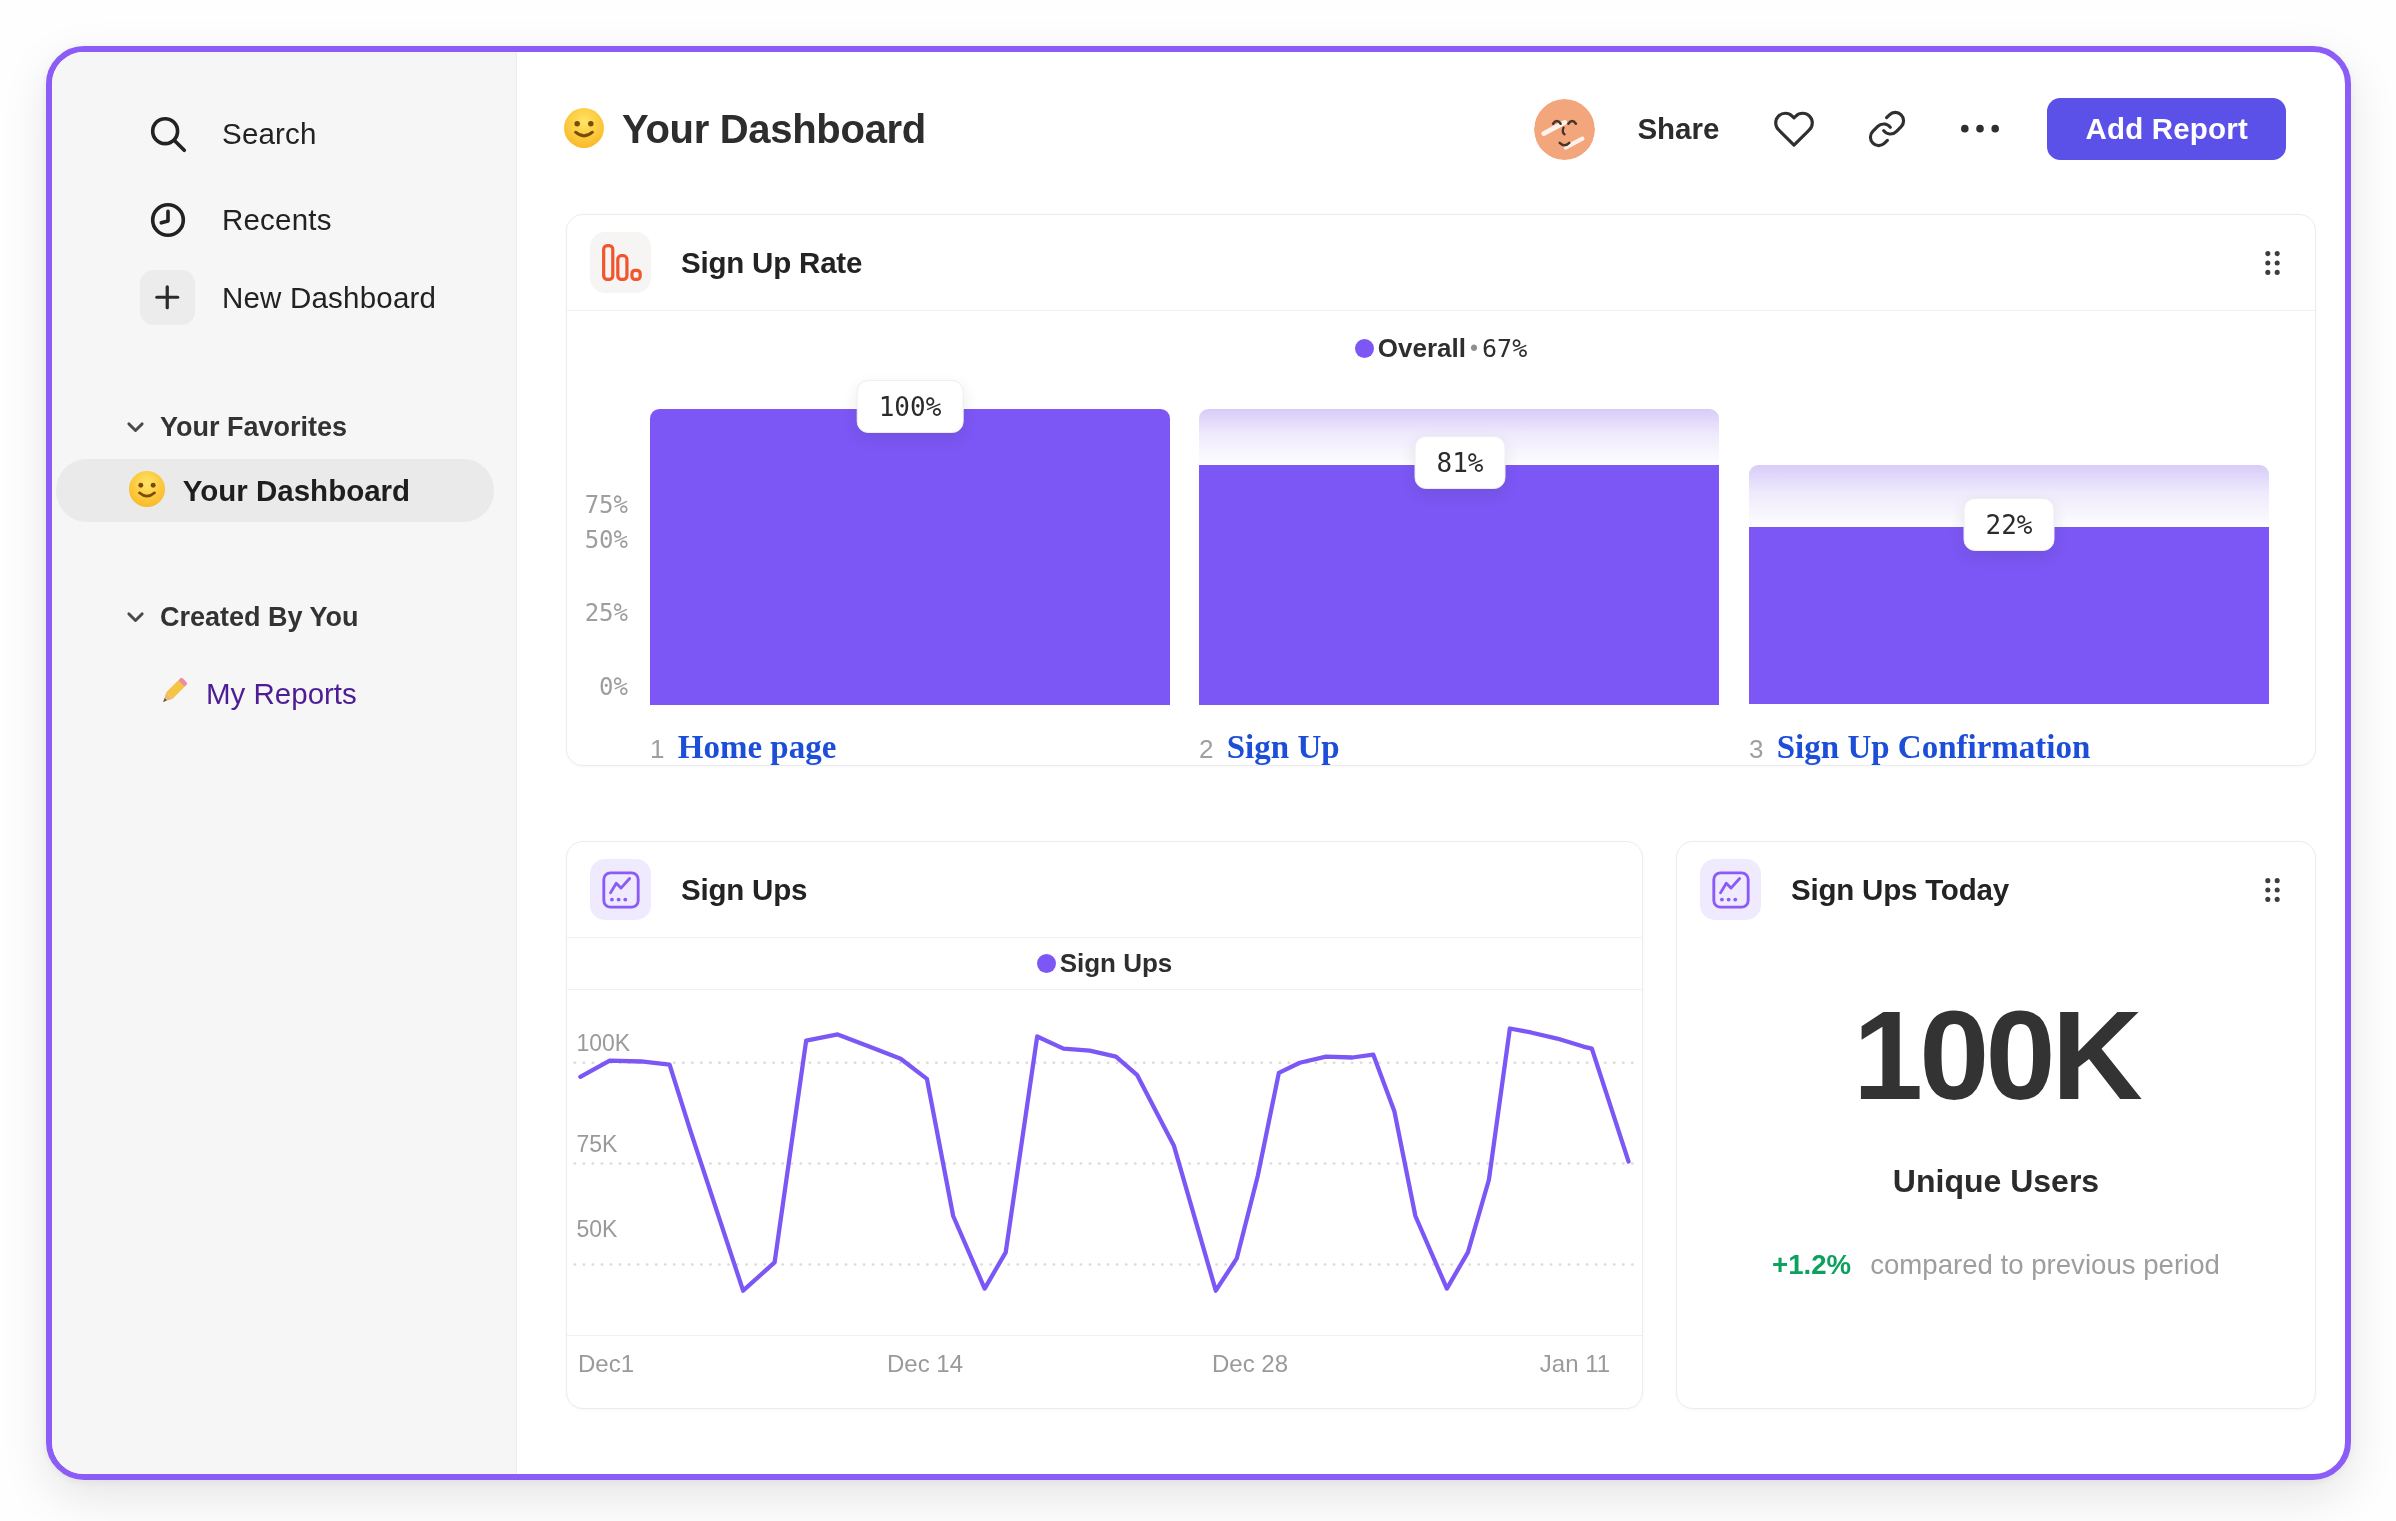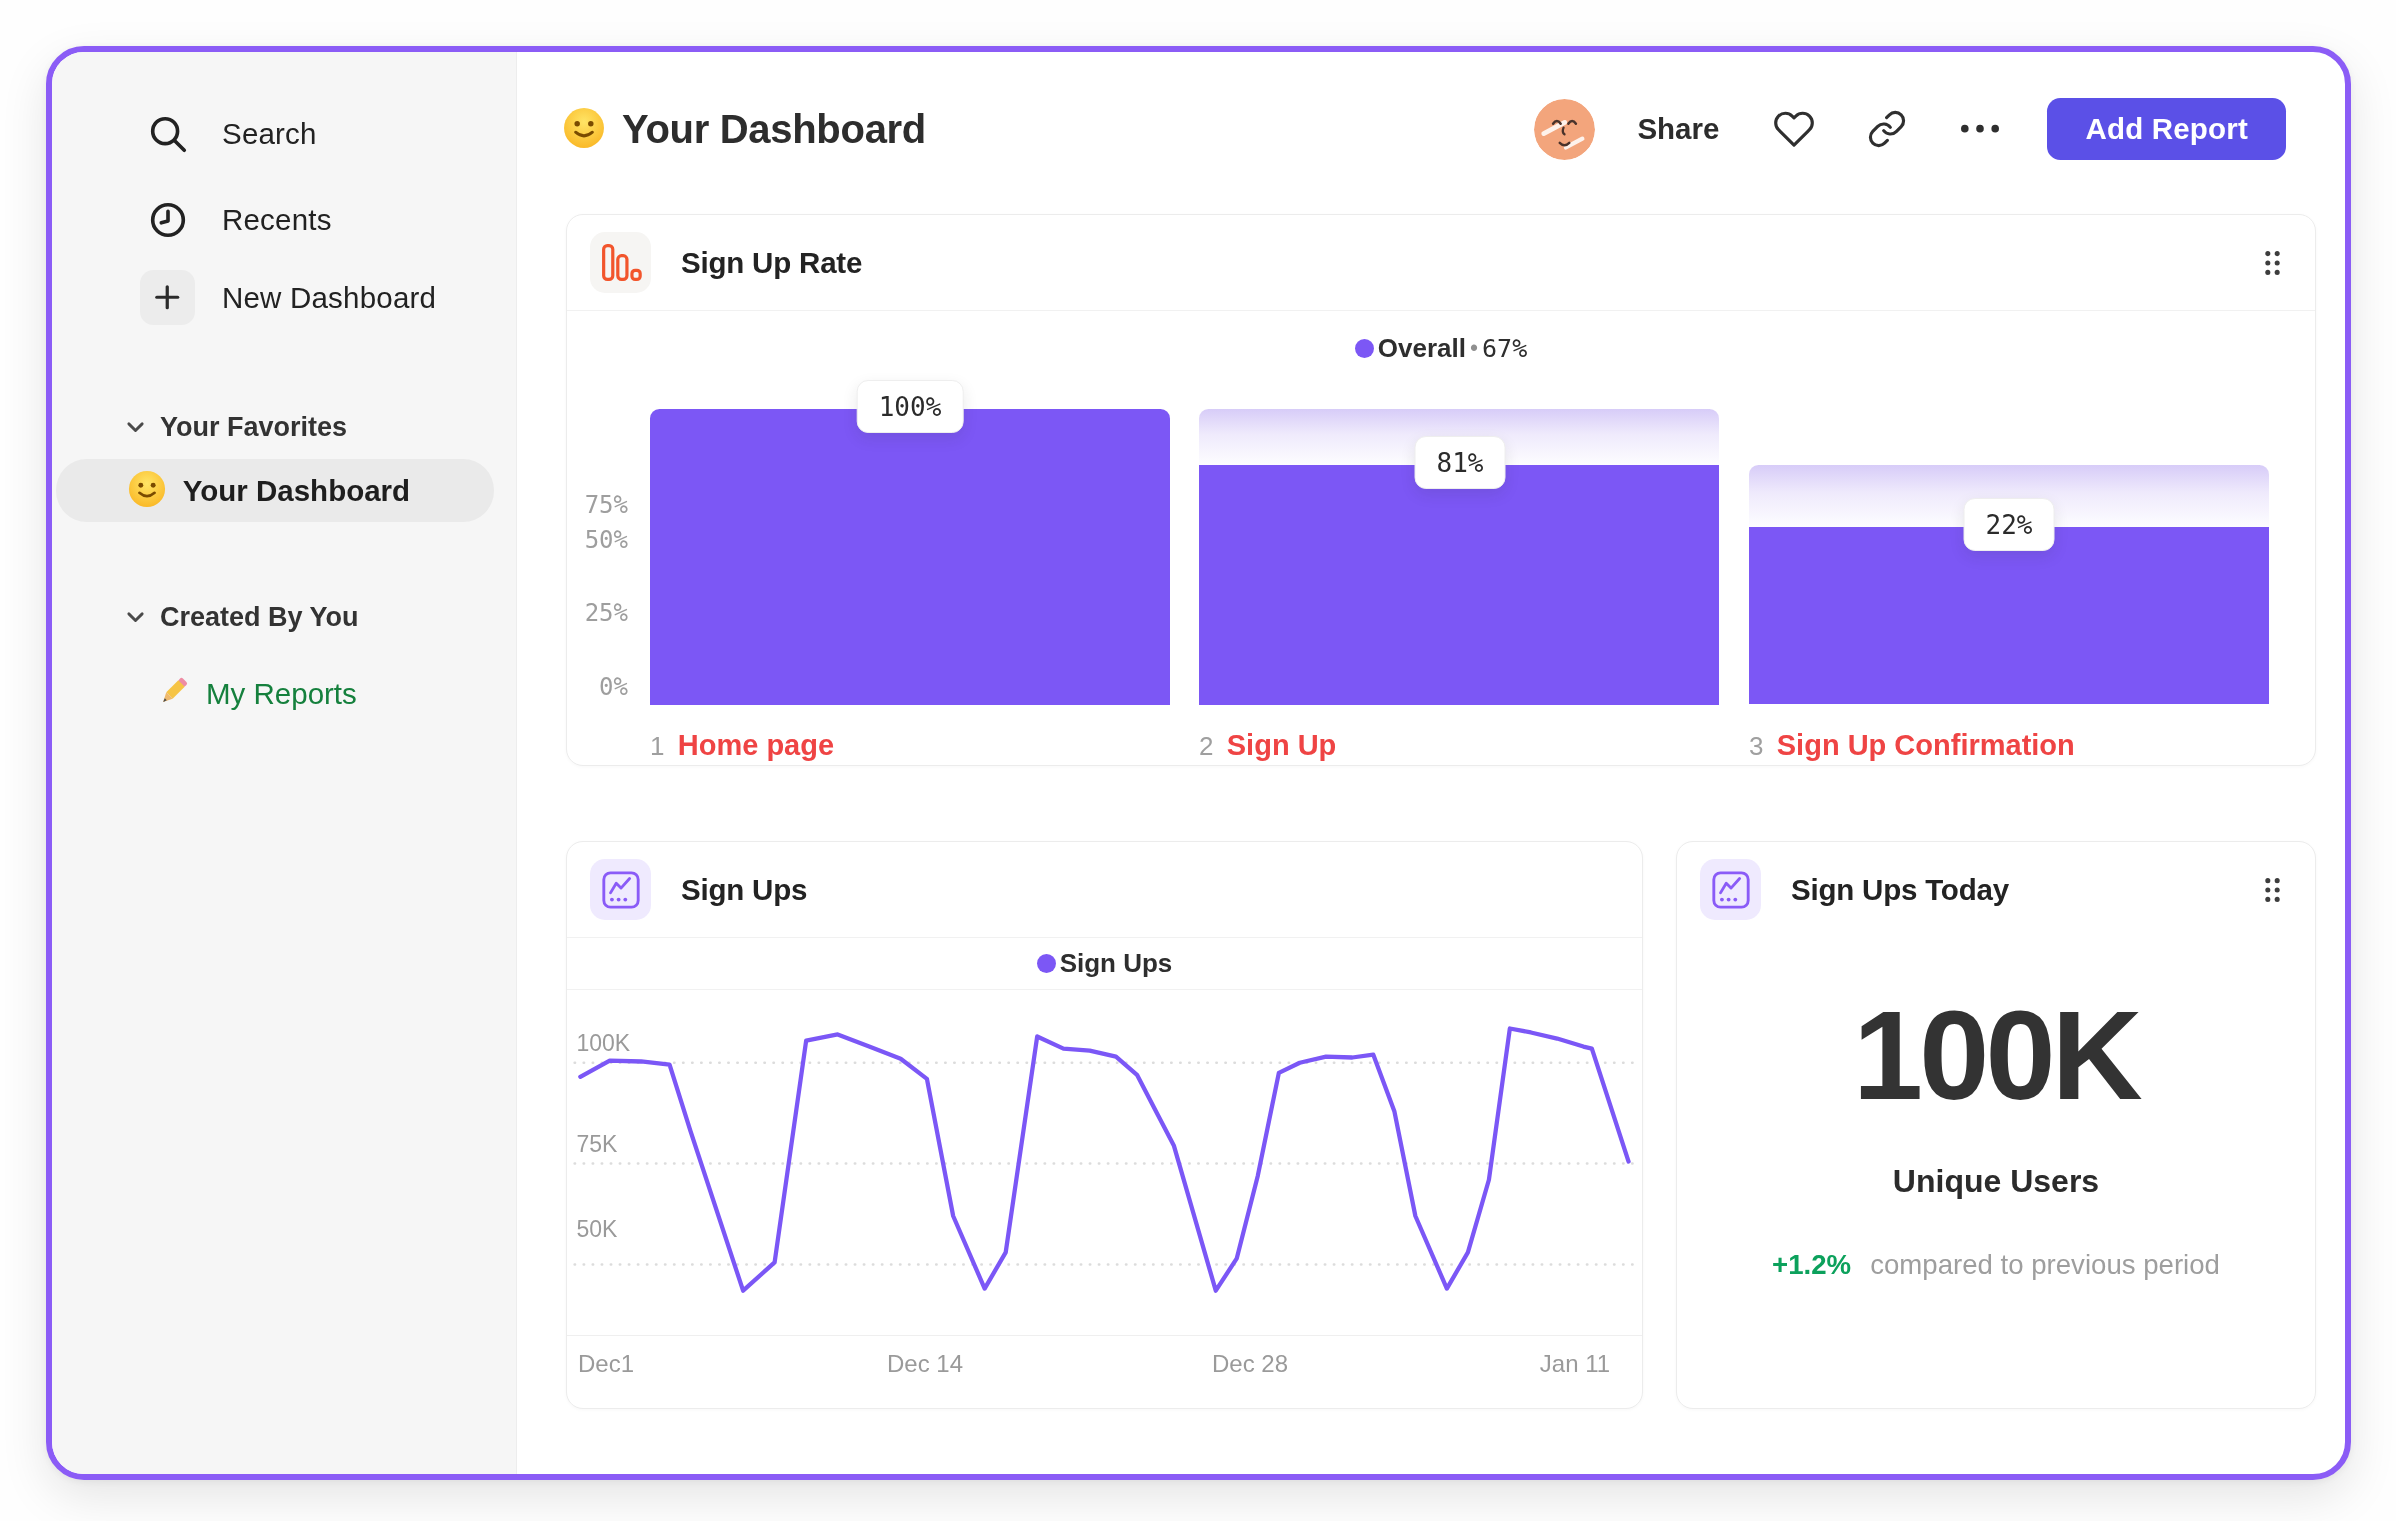--- a/index.html
+++ b/index.html
@@ -18,21 +18,21 @@
   .side-row .ic { width:55px; height:55px; margin-left:88px; display:flex; align-items:center; justify-content:center; flex:0 0 auto; }
   .side-row .ic.boxed { background:#ececec; border-radius:13.3px; }
   .side-row .lbl { margin-left:27px; font-size:29.5px; font-weight:500; color:#222; letter-spacing:0.2px; }
   .section-head { position:absolute; left:74px; display:flex; align-items:center; gap:15px; cursor:pointer; }
   .section-head .lbl { font-size:27px; font-weight:700; color:#333; }
   .fav-pill { position:absolute; left:3.8px; top:407px; width:438px; height:63px; background:#eaeaea;
     border-radius:31px; display:flex; align-items:center; cursor:pointer; }
   .fav-pill .emoji { margin-left:72px; }
   .fav-pill .lbl { margin-left:17px; font-size:29.5px; font-weight:700; color:#1e1e1e; }
   .reports-row { position:absolute; left:103px; top:616px; height:51px; display:flex; align-items:center; gap:15px; cursor:pointer; }
-  .reports-row .lbl { font-size:29.5px; font-weight:500; color:#15803d; }
+  .reports-row .lbl { font-size:29.5px; font-weight:500; color:#4c1d95; }
 
   
   .main-header { position:absolute; left:511px; right:59px; top:34px; height:86px; display:flex; align-items:center; }
   .page-title { display:flex; align-items:center; gap:17px; }
   .page-title .txt { font-size:40px; font-weight:700; color:#2d2d2d; letter-spacing:-0.3px; }
   .header-right { margin-left:auto; display:flex; align-items:center; }
   .avatar { width:61px; height:61px; border-radius:50%; overflow:hidden; flex:0 0 auto; cursor:pointer; }
   .share-lbl { font-size:29.5px; font-weight:600; color:#2c2c2c; margin:0 49px 0 42px; cursor:pointer; }
   .icon-btn { width:51px; height:51px; display:flex; align-items:center; justify-content:center; cursor:pointer; margin-right:42px; }
   .add-report { height:62px; padding:0 38px; background:#5b50e7; color:#fff; border:none; border-radius:13.3px;
@@ -62,21 +62,21 @@
   .funnel-area { position:absolute; inset:0; }
   .f-tick { position:absolute; width:61px; text-align:right; font-size:24px; color:#9e9e9e; }
   .f-bar-solid { position:absolute; background:#7c57f5; }
   .f-bar-grad { position:absolute; border-radius:9.5px 9.5px 0 0;
     background:linear-gradient(to bottom,#d7ccf8 0%, #efeafc 45%, #fdfdff 100%); }
   .f-badge { position:absolute; transform:translateX(-50%); background:#fff; border:1.9px solid #eee;
     border-radius:11.4px; box-shadow:0 5.7px 15px rgba(40,40,40,.10); padding:10.5px 21px;
     font-size:26px; color:#2b2b2b; white-space:nowrap; }
   .f-cat { position:absolute; top:514px; display:flex; align-items:baseline; gap:13.3px; }
   .f-cat .idx { font-size:26px; color:#9f9f9f; }
-  .f-cat .nm { font-size:29px; font-weight:600; color:#ef4444; }
+  .f-cat .nm { font-size:33px; font-weight:600; color:#1d4ed8;font-family:Liberation Serif, serif; }
 
   
   .line-area { position:absolute; inset:0; }
   .l-ylab { position:absolute; left:9.5px; font-size:23px; color:#9a9a9a; }
   .l-xlab { position:absolute; top:508px; transform:translateX(-50%); font-size:24px; color:#9a9a9a; white-space:nowrap; }
   .plot-bottom { position:absolute; left:0; right:0; top:493px; border-top:1.9px solid #efefef; }
 
   
   .stat-value { position:absolute; left:0; right:0; top:141px; text-align:center;
     font-size:126px; font-weight:700; letter-spacing:-3.8px; color:#333; }

